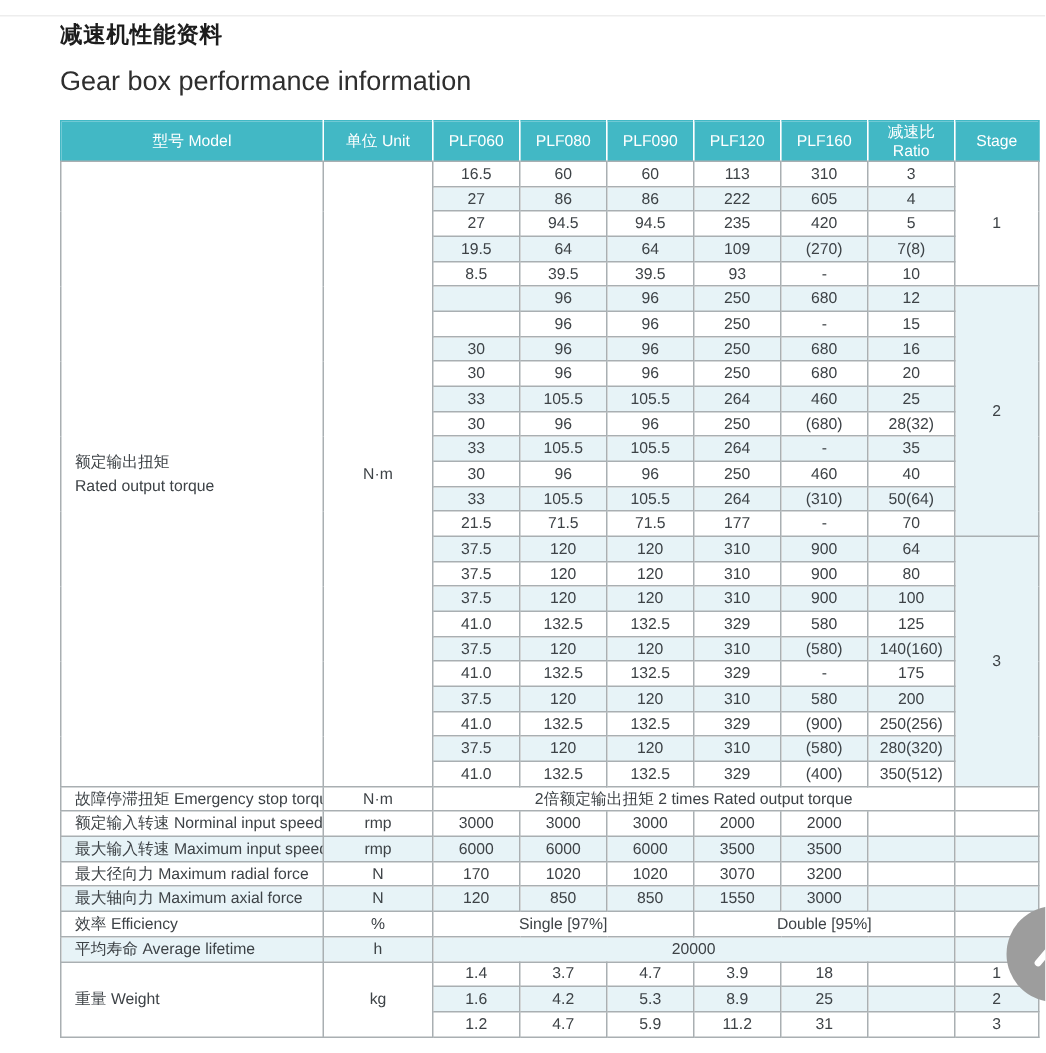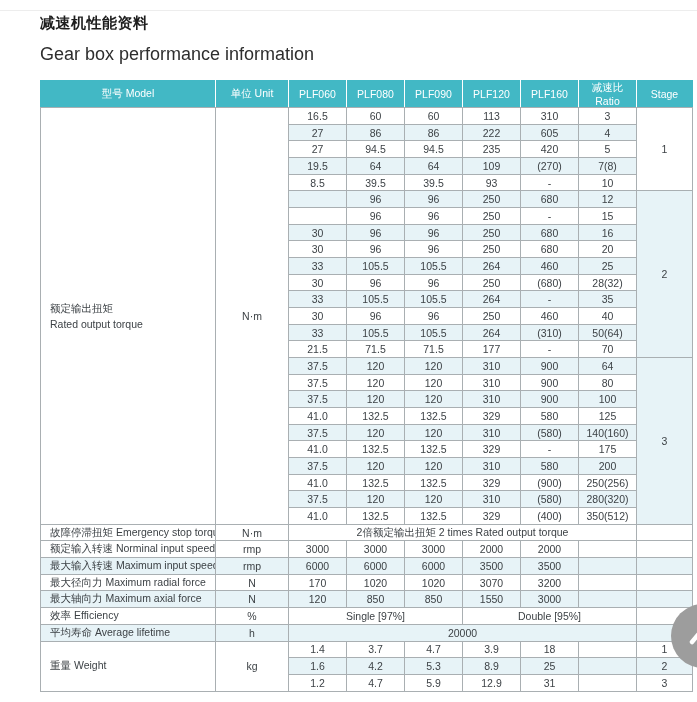--- a/index.html
+++ b/index.html
@@ -377,21 +377,21 @@
           <td>5.3</td>
           <td>8.9</td>
           <td>25</td>
           <td></td>
           <td>2</td>
         </tr>
         <tr>
           <td>1.2</td>
           <td>4.7</td>
           <td>5.9</td>
-          <td>12.9</td>
+          <td>11.2</td>
           <td>31</td>
           <td></td>
           <td>3</td>
         </tr>
       </tbody>
   </table>
 
   <div class="scroll-btn">
     <svg width="64" height="64" viewBox="0 0 64 64">
       <polyline points="21,38 32,25 43,38" fill="none" stroke="#ffffff" stroke-width="4.5" stroke-linecap="round" stroke-linejoin="round"></polyline>

